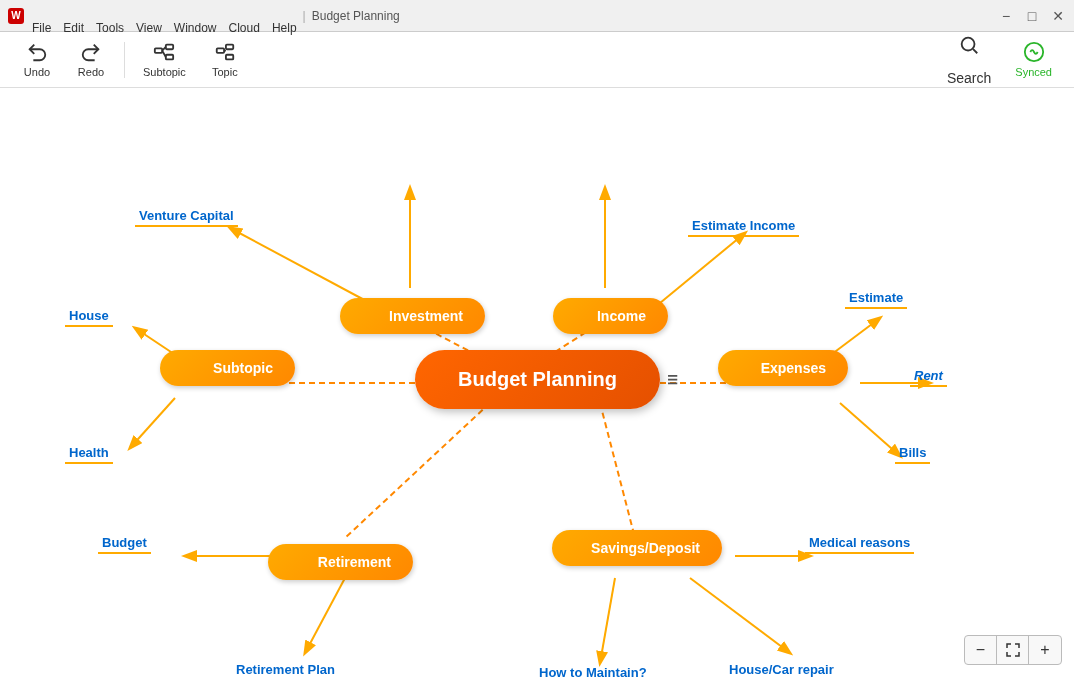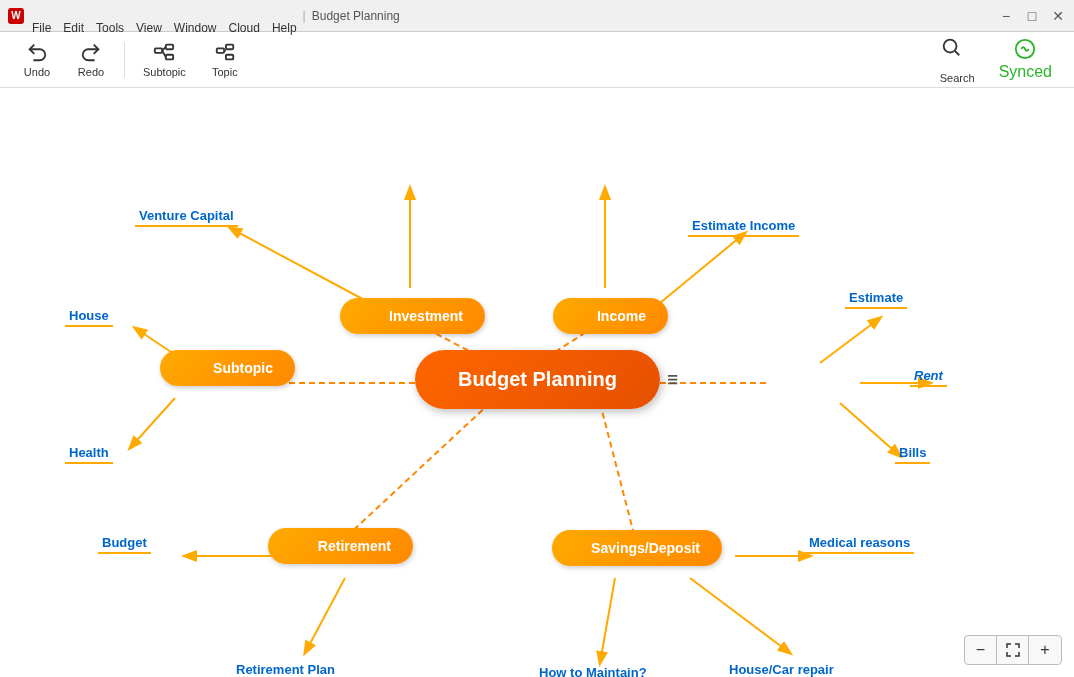--- a/index.html
+++ b/index.html
@@ -23,22 +23,22 @@
       display: flex; align-items: center; height: 56px; background: #fff;
       border-bottom: 1px solid #ddd; padding: 17px 12px; gap: 4px;
     }
     .tb-btn {
       display: flex; flex-direction: column; align-items: center; justify-content: center;
       padding: 4px 10px; cursor: pointer; border: none; background: none; font-size: 11px; color: #333; gap: 3px; min-width: 50px;
     }
     .tb-btn svg { width: 22px; height: 22px; }
     .tb-sep { width: 1px; height: 36px; background: #ddd; margin: 0 4px; }
     .tb-right { margin-left: auto; display: flex; gap: 4px; align-items: center; }
-    .tb-search { display: flex; flex-direction: column; justify-content: center; padding: 4px 10px; cursor: pointer; font-size: 11px; color: #333; gap: 14px; }
-    .tb-synced { display: flex; flex-direction: column; align-items: center; justify-content: center; padding: 4px 10px; cursor: pointer; font-size: 16px; color: #2ab52a; gap: 3px; }
+    .tb-search { display: flex; flex-direction: column; align-items: center; justify-content: center; padding: 4px 10px; cursor: pointer; font-size: 14px; color: #333; gap: 14px; }
+    .tb-synced { display: flex; flex-direction: column; align-items: center; justify-content: center; padding: 4px 10px; cursor: pointer; font-size: 11px; color: #2ab52a; gap: 3px; }
 
     
     #canvas { position: relative; width: 1074px; height: 589px; background: #fff; overflow: hidden; }
 
     
     #canvas svg.lines { position: absolute; top: 0; left: 0; width: 100%; height: 100%; pointer-events: none; }
 
     
     .node {
       position: absolute; display: flex; align-items: center; justify-content: center;
@@ -212,26 +212,29 @@
   </div>
 
   <div class="node node-main" style="left:340px; top:210px; width:145px;">
     <span>Investment</span>
   </div>
 
   <div class="node node-main" style="left:553px; top:210px; width:115px;">
     <span>Income</span>
   </div>
 
+  <div class="node node-main" style="left:718px; top:262px; width:130px;">
+    <span>Expenses</span>
+  </div>
 
   <div class="node node-main" style="left:160px; top:262px; width:135px;">
     <span>Subtopic</span>
   </div>
 
-  <div class="node node-main" style="left:268px; top:440px; width:145px;">
+  <div class="node node-main" style="left:268px; top:456px; width:145px;">
     <span>Retirement</span>
   </div>
 
   <div class="node node-main" style="left:552px; top:442px; width:170px;">
     <span>Savings/Deposit</span>
   </div>
 
   <div class="node node-leaf" style="left:135px; top:118px;">
     <span>Venture Capital</span>
   </div>

